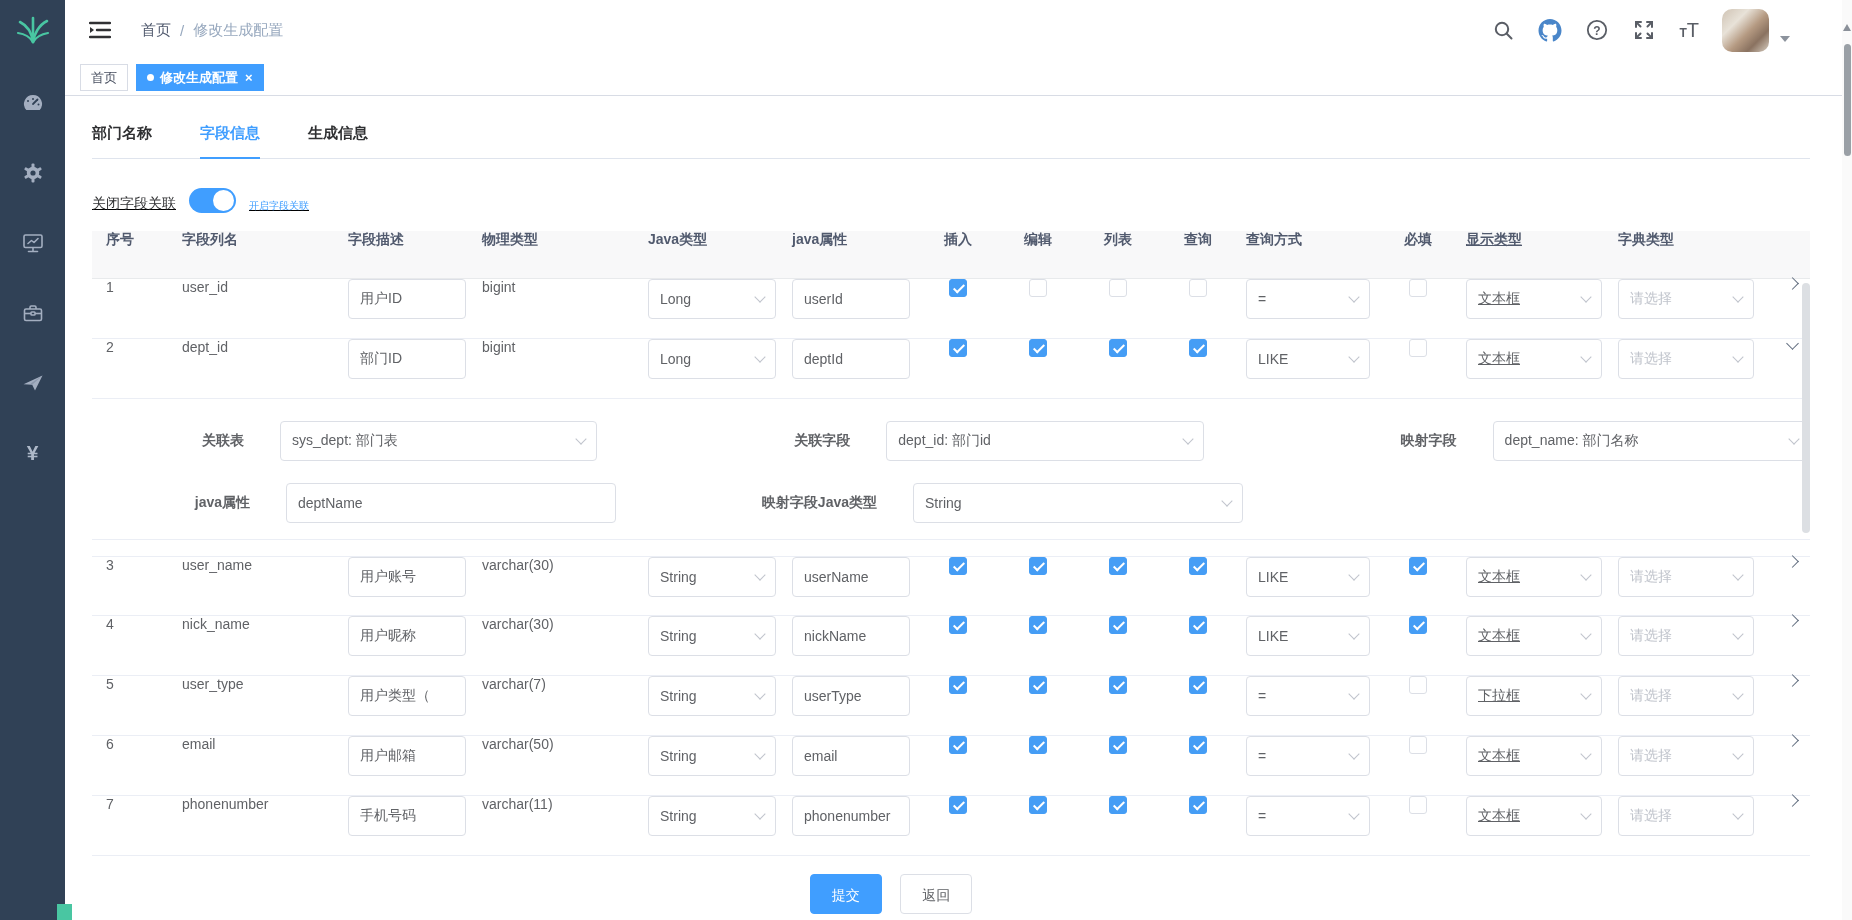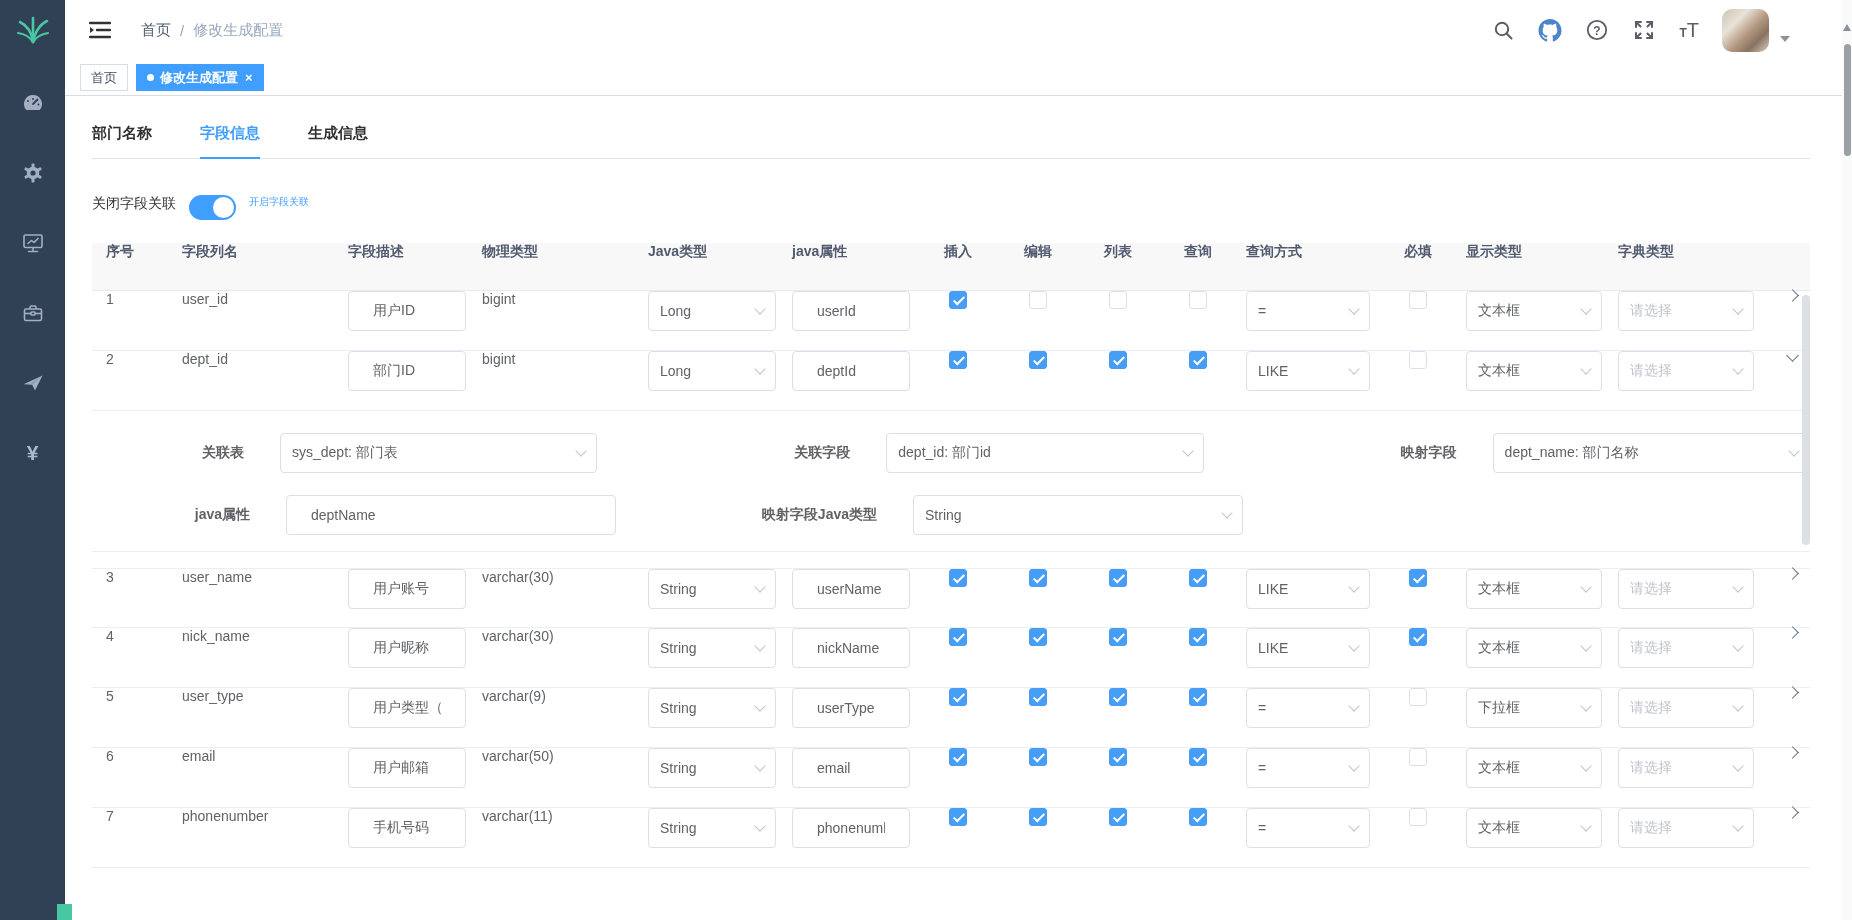--- a/index.html
+++ b/index.html
@@ -43,45 +43,45 @@
 
   
   .main { position:absolute; left:65px; top:96px; right:0; padding:0 0 0 27px; }
 
   .tabs { display:flex; border-bottom:1px solid #dfe4ed; margin-top:28px; width:1718px; }
   .tab { font-size:15px; font-weight:700; color:#303133; padding-bottom:15px; margin-right:48px;
     cursor:pointer; position:relative; }
   .tab.on { color:#409EFF; }
   .tab.on::after { content:""; position:absolute; left:0; right:0; bottom:-1px; height:2px; background:#409EFF; }
 
-  .assoc-row { display:flex; align-items:flex-start; margin-top:36px; height:30px; gap:13px; }
+  .assoc-row { display:flex; align-items:flex-end; margin-top:24px; height:30px; gap:13px;text-decoration:underline; }
   .assoc-label { font-size:14px; color:#303133; }
   .switch { width:47px; height:25px; border-radius:13px; background:#409EFF; position:relative; cursor:pointer; }
   .switch .knob { position:absolute; right:2px; top:2px; width:21px; height:21px; border-radius:50%; background:#fff; }
   .assoc-link { font-size:10px; color:#409EFF; cursor:pointer; }
 
   
   .gtable { margin-top:18px; width:1718px; position:relative; font-size:14px; color:#606266; }
   .trow, .thead { display:flex; align-items:flex-start; gap:16px; padding-left:14px; }
   .thead { height:48px; background:#f8f8f9; color:#515a6e; font-weight:700; border-bottom:1px solid #e8eaec; }
   .trow { height:60px; border-bottom:1px solid #ebeef5; background:#fff; }
   .c { flex:0 0 auto; }
   .w-num  { width:60px; }
   .w-col  { width:150px; }
   .w-desc { width:118px; }
   .w-type { width:150px; }
   .w-java { width:128px; }
   .w-prop { width:118px; }
   .w-chk  { width:64px; display:flex; justify-content:center; text-align:center; }
   .w-mode { width:124px; }
-  .w-disp { width:136px; }
+  .w-disp { width:136px;text-decoration:underline; }
   .w-dict { width:136px; }
   .w-exp  { width:44px; display:flex; justify-content:center; }
 
-  .inp { height:40px; width:100%; border:1px solid #dcdfe6; border-radius:4px; padding:0 24px;
+  .inp { height:40px; width:100%; border:1px solid #dcdfe6; border-radius:4px; padding:0 11px;
     font-size:14px; color:#606266; background:#fff; font-family:inherit; outline:none; }
   .sel { height:40px; width:100%; border:1px solid #dcdfe6; border-radius:4px; background:#fff;
     display:flex; align-items:center; justify-content:space-between; padding:0 11px; cursor:pointer; }
   .sel .ar { width:8px; height:8px; border-right:1.5px solid #c0c4cc; border-bottom:1.5px solid #c0c4cc;
     transform:rotate(45deg); margin-top:-4px; flex:0 0 auto; }
   .sel-ph span { color:#c0c4cc; }
 
   .cb { width:18px; height:18px; border:1px solid #dcdfe6; border-radius:3px; display:inline-block;
     background:#fff; position:relative; cursor:pointer; }
   .cb.on { background:#459df5; border-color:#459df5; }
@@ -517,21 +517,21 @@
         </div>
       <div class="c w-exp">
           <span class="expand-ico"></span>
         </div>
     </div>
 
     <div class="trow">
       <div class="c w-num">5</div>
       <div class="c w-col">user_type</div>
       <div class="c w-desc"><input class="inp" value="用户类型（" style=""></div>
-      <div class="c w-type">varchar(9)</div>
+      <div class="c w-type">varchar(7)</div>
       <div class="c w-java">
           <div class="sel">
             <span>String</span>
             <i class="ar"></i>
           </div>
         </div>
       <div class="c w-prop"><input class="inp" value="userType" style=""></div>
       <div class="c w-chk">
           <span class="cb on"></span>
         </div>
@@ -666,18 +666,22 @@
           </div>
         </div>
       <div class="c w-exp">
           <span class="expand-ico"></span>
         </div>
     </div>
 
     <div class="inner-scroll"></div>
   </div>
 
+  <div class="footer">
+    <span class="btn btn-primary">提交</span>
+    <span class="btn btn-plain">返回</span>
+  </div>
 </div>
 
 <div class="page-scroll">
   <div class="up"></div>
   <div class="thumb"></div>
 </div>
 
 </body></html>

